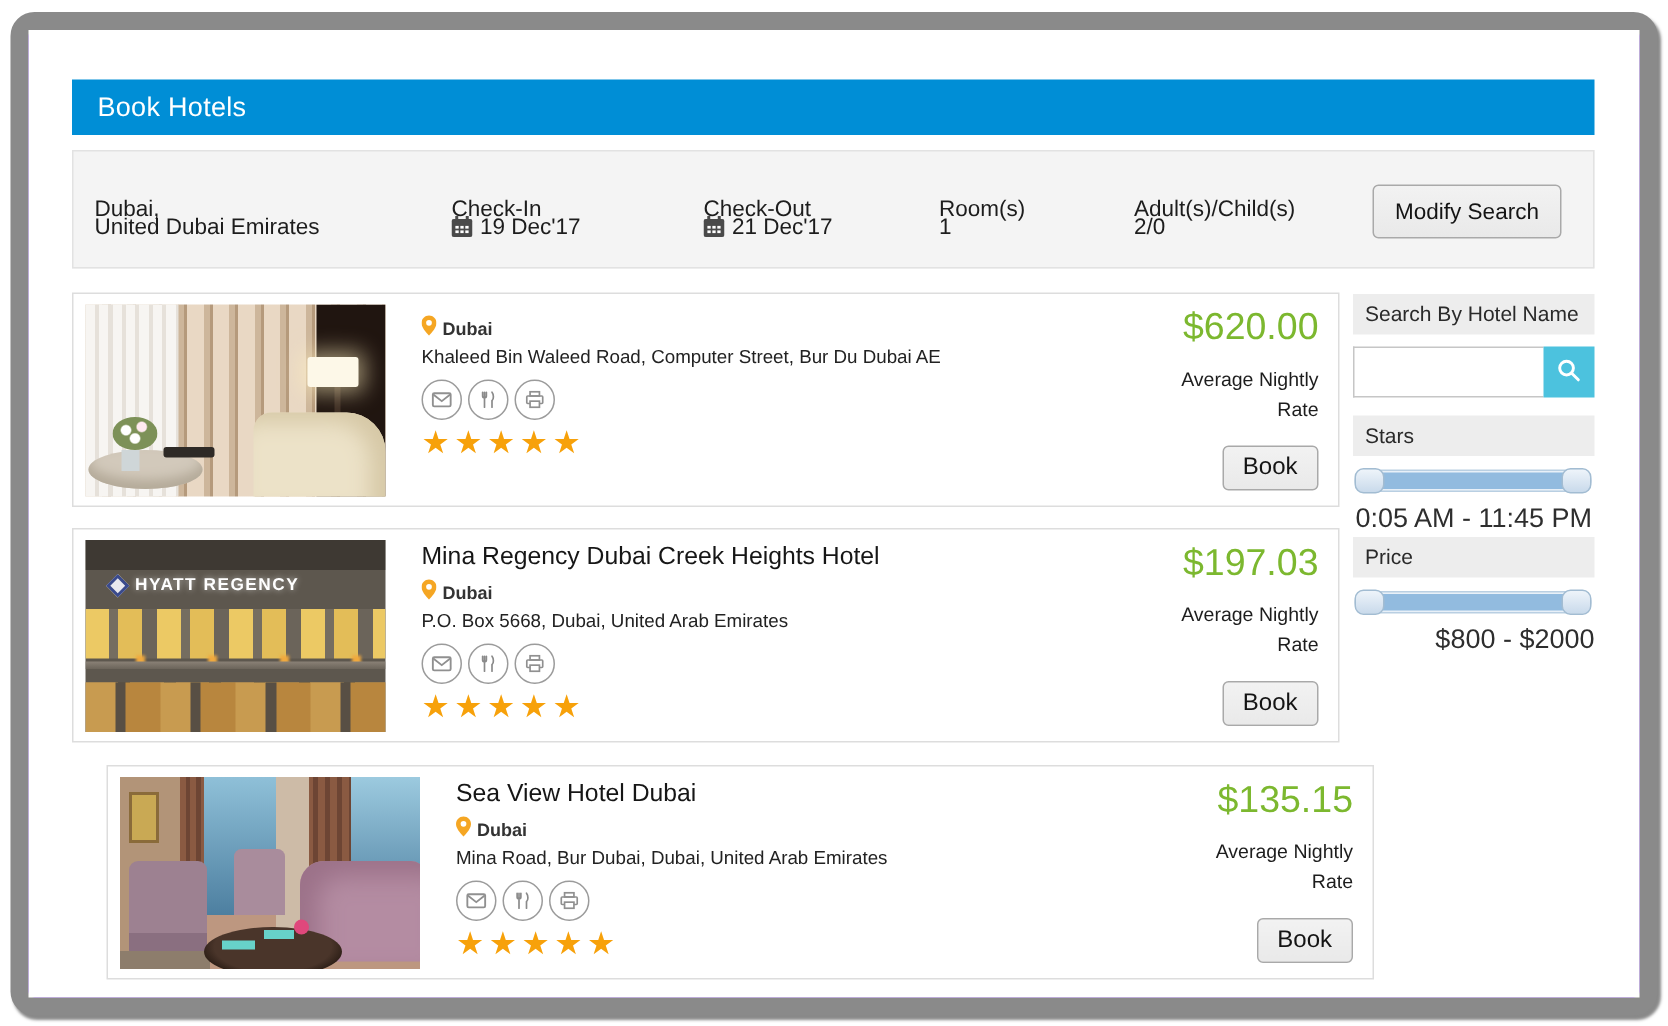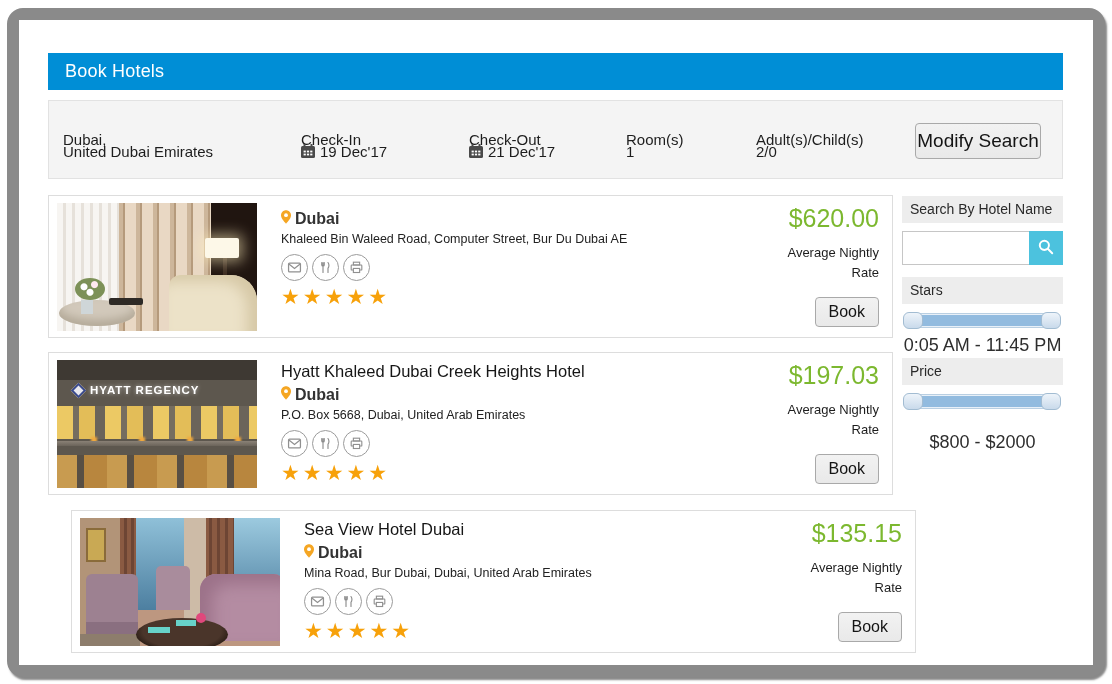--- a/index.html
+++ b/index.html
@@ -24,32 +24,32 @@
   .summary .col { position:absolute; top:0; }
   .summary .row1 { position:absolute; top:14px; white-space:nowrap;margin-top:16px; }
   .summary .row2 { position:absolute; top:42px; white-space:nowrap; display:flex; align-items:center; gap:5px; }
   .c-dest  { left:14px;  width:230px; height:100%; }
   .c-in    { left:252px; width:150px; height:100%; }
   .c-out   { left:420px; width:150px; height:100%; }
   .c-rooms { left:577px; width:110px; height:100%; }
   .c-guest { left:707px; width:160px; height:100%; }
   .btn { background:linear-gradient(#f2f2f2,#e9e9e9); border:1px solid #a9a9a9;
          border-radius:4px; color:#141414; cursor:pointer; font-family:inherit; }
-  .modify-btn { position:absolute; right:21px; top:22px; width:126px; height:36px; font-size:19px; }
+  .modify-btn { position:absolute; right:21px; top:22px; width:126px; height:36px; font-size:15px; }
   .cal { display:inline-block; width:14px; height:15px; }
 
   
   .card { position:absolute; left:29px; width:845px; height:143px;
           background:#fff; border:1px solid #ddd; }
   .card.n1 { top:175px; } .card.n2 { top:332px; } .card.n3 { top:490px;margin-left:23px; }
   .photo { position:absolute; left:8px; top:7px; width:200px; height:128px; overflow:hidden; }
   .info  { position:absolute; left:232px; top:9px; width:420px; }
   .h-name { font-size:16.5px; color:#161616; }
   .h-city { margin-top:5px; display:flex; align-items:center; gap:4px;
-            font-size:16px; font-weight:bold; color:#333; }
+            font-size:12px; font-weight:bold; color:#333; }
   .h-addr { margin-top:4px; font-size:12.5px; color:#222; }
   .icon-row { margin-top:8px; display:flex; gap:4px; }
   .cicon { width:27px; height:27px; border:1.6px solid #9b9b9b; border-radius:50%;
            display:flex; align-items:center; justify-content:center; }
   .stars { margin-top:5px; color:#f7a10a; font-size:21px; letter-spacing:3px; line-height:1; }
   .pricebox { position:absolute; right:13px; top:8px; text-align:right; }
   .price { font-size:25px; color:#7cb82f; }
   .rate { width:112px; margin-left:auto; margin-top:10px; text-align:right;
           font-size:13px; line-height:1.55; color:#1d1d1d; }
   .book-btn { position:absolute; right:13px; bottom:10px; padding:5px 13px; font-size:16px; }
@@ -134,21 +134,21 @@
   .slider { position:absolute; left:1px; width:158px; height:15px; background:#e8f0f8;
             border:1px solid #b9cfe2; border-radius:9px; }
   .sl1 { top:117px; } .sl2 { top:198px; }
   .slider-fill { position:absolute; left:9px; right:9px; top:1px; bottom:1px;
                  background:#92bbdf; border-radius:3px; }
   .slider-handle { position:absolute; top:-2px; width:20px; height:17px; border-radius:6px;
                    background:linear-gradient(#eef4fa,#c9daeb); border:1px solid #a2bcd2; cursor:pointer; }
   .slider-handle.hl { left:-1px; } .slider-handle.hr { right:-1px; }
   .range-label { position:absolute; left:0; width:161px; text-align:center;
                  font-size:18px; color:#2e2e2e; }
-  .rl1 { top:139px; } .rl2 { top:236px; }
+  .rl1 { top:139px; } .rl2 { top:220px;text-align:right; }
 </style>
 </head>
 <body>
 
 <div class="frame">
 <div class="content">
 
   <div class="app-header">Book Hotels</div>
 
   <div class="summary">
@@ -264,21 +264,21 @@
       <div class="sign">
             <span class="logo"></span>
             <span>HYATT REGENCY</span>
           </div>
       <div class="win1"></div>
           <div class="uplights"></div>
           <div class="ledge"></div>
           <div class="win2"></div>
     </div>
     <div class="info">
-      <div class="h-name">Hyatt Khaleed Dubai Creek Heights Hotel</div>
+      <div class="h-name">Mina Regency Dubai Creek Heights Hotel</div>
       <div class="h-city">
         <span><svg width="10" height="14" viewBox="0 0 12 16">
                 <path d="M6 0C2.7 0 0 2.7 0 6c0 4.5 6 10 6 10s6-5.5 6-10C12 2.7 9.3 0 6 0z" fill="#f5a623"></path>
                 <circle cx="6" cy="5.8" r="2.3" fill="#fff"></circle>
               </svg></span>
         <span>Dubai</span>
       </div>
       <div class="h-addr">P.O. Box 5668, Dubai, United Arab Emirates</div>
       <div class="icon-row">
         <span class="cicon">

